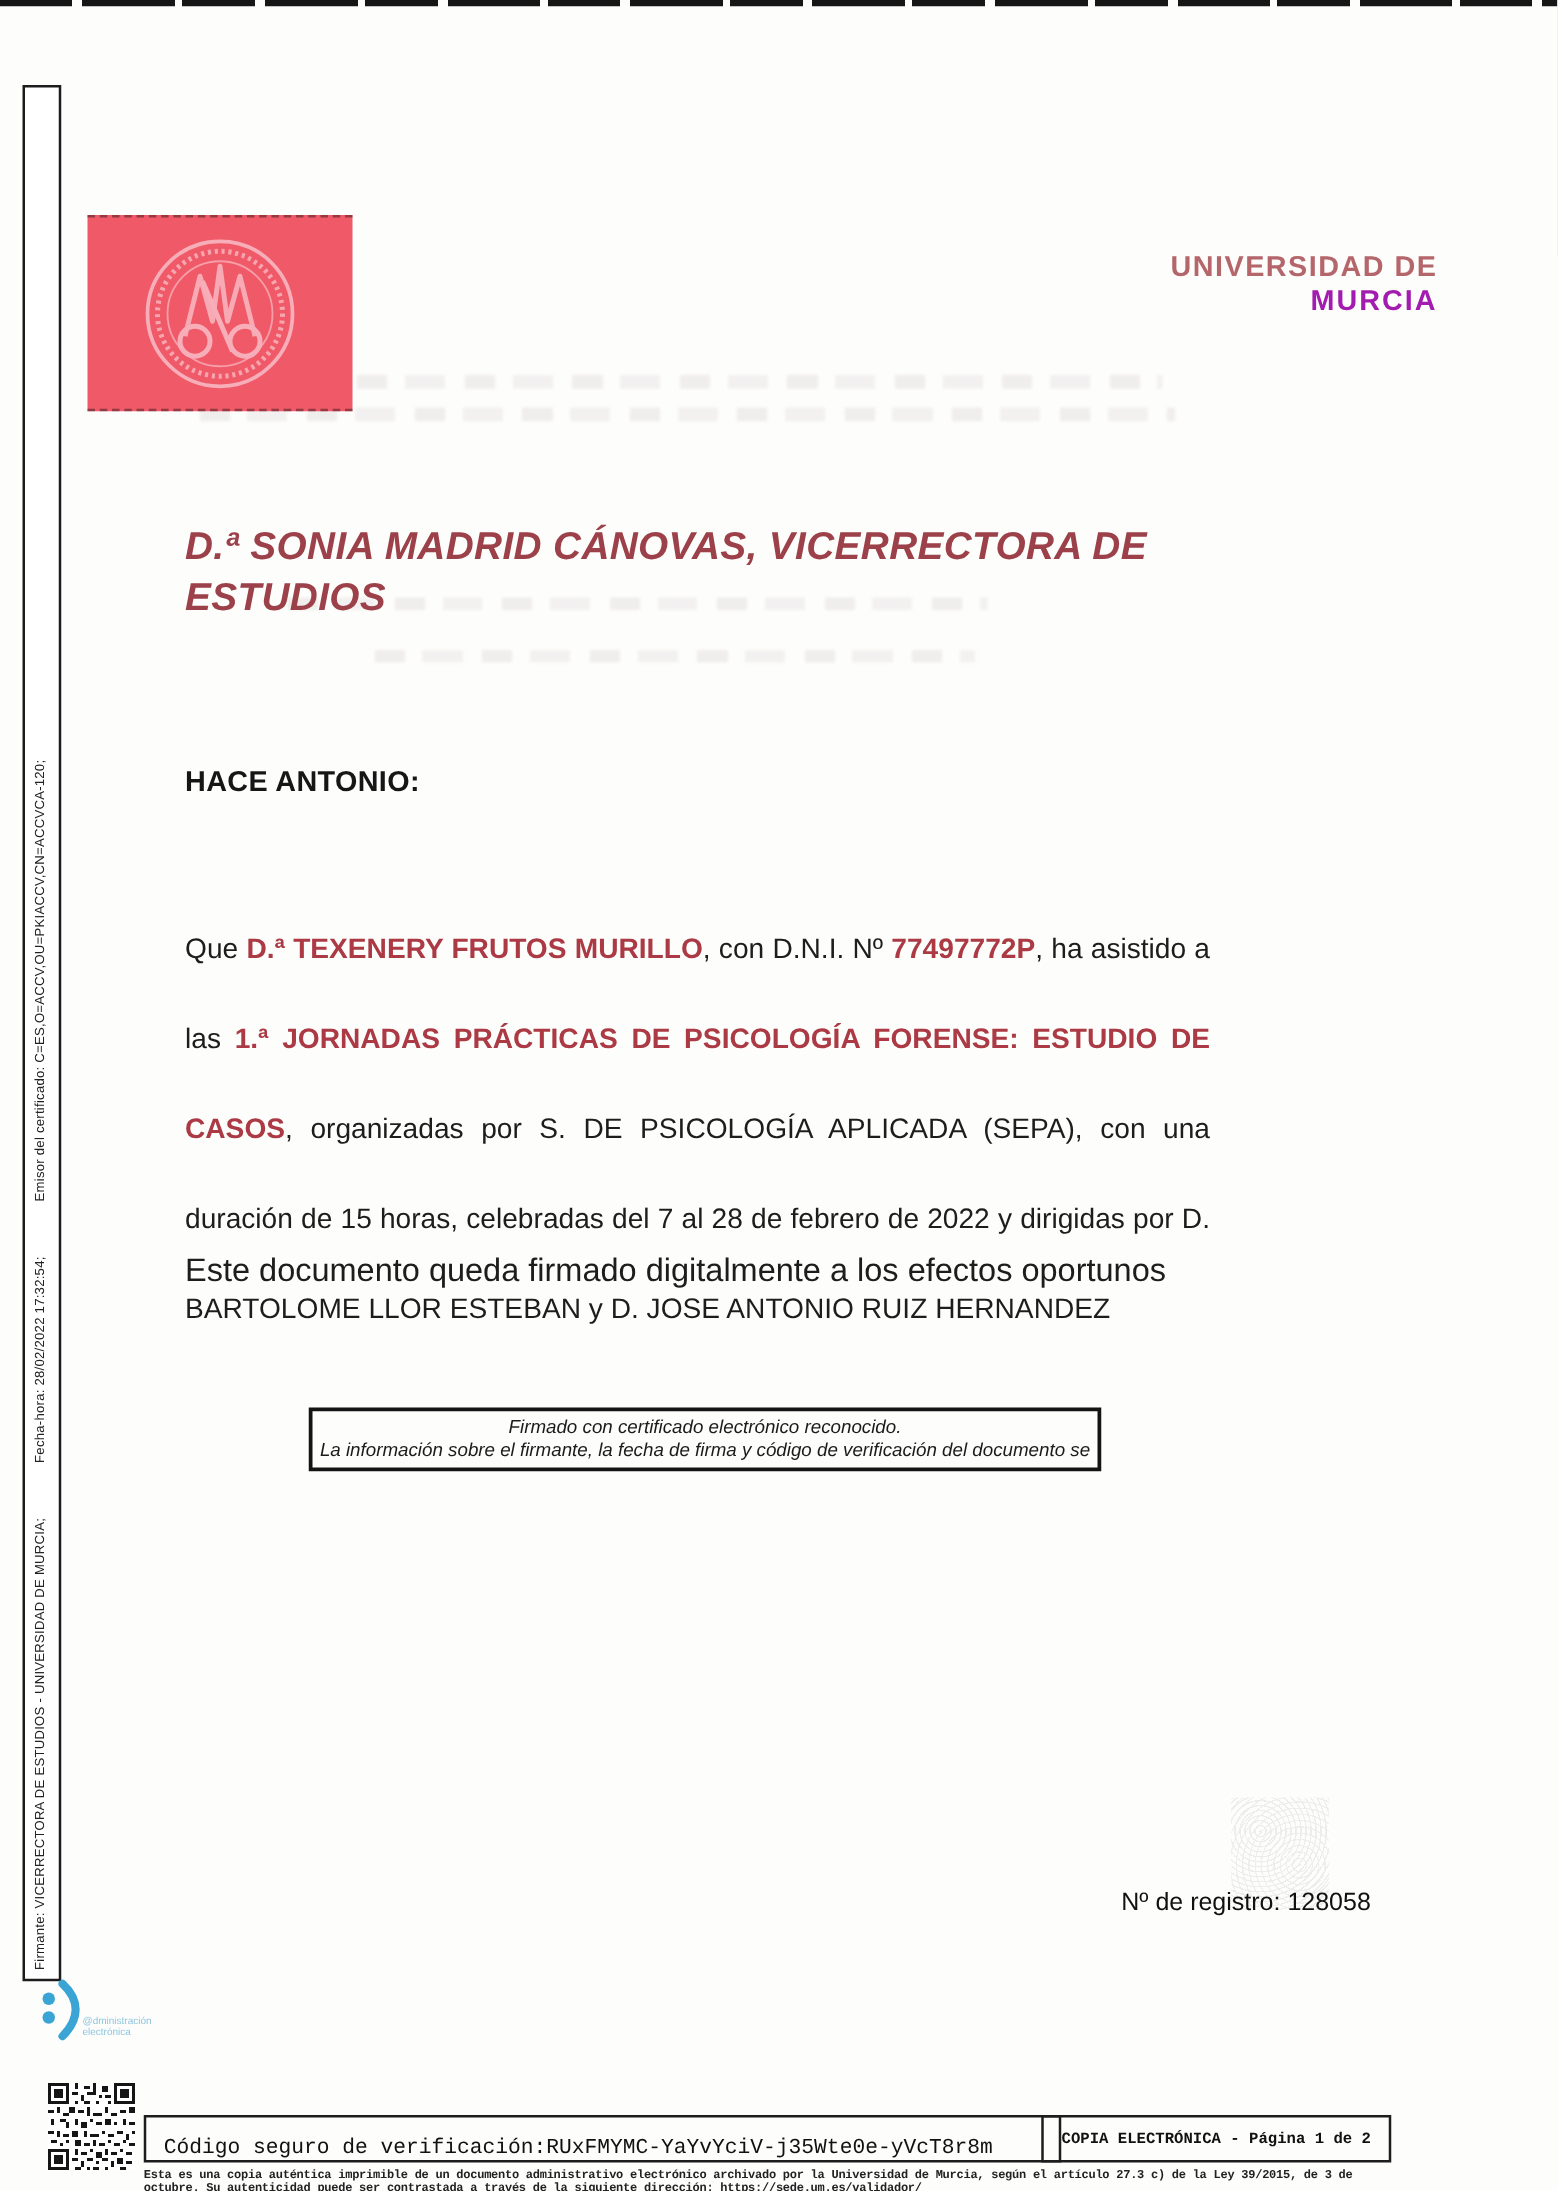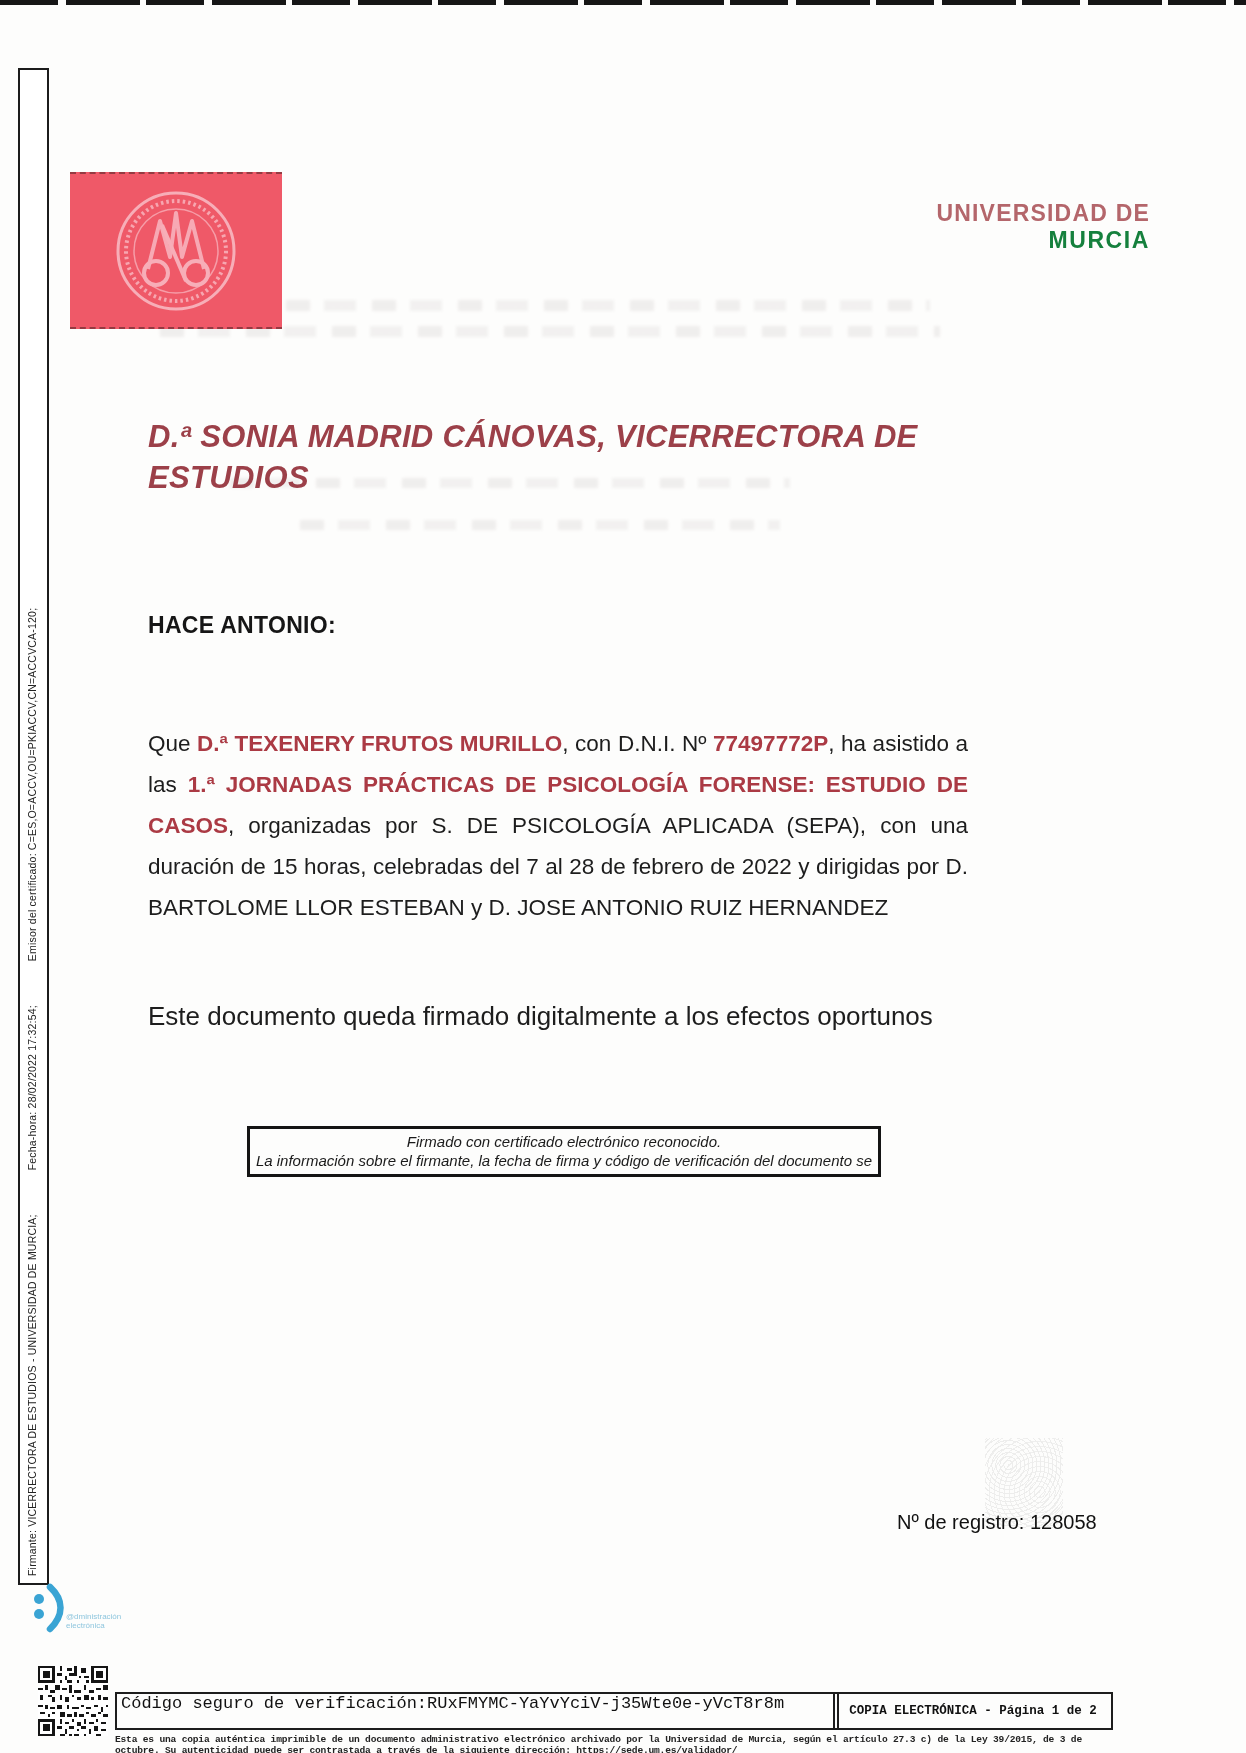--- a/index.html
+++ b/index.html
@@ -30,33 +30,33 @@
     position:absolute;left:70px;top:172px;width:212px;height:153px;
     background:#ef5968;border-top:2px dashed rgba(40,20,20,.45);
     border-bottom:2px dashed rgba(40,20,20,.45);
     display:flex;align-items:center;justify-content:center;
   }
   
   .wordmark{
     position:absolute;right:96px;top:200px;text-align:right;line-height:27px;
   }
   .wordmark .l1{font-size:23px;font-weight:600;letter-spacing:1.2px;color:#b4666b;}
-  .wordmark .l2{font-size:23px;font-weight:800;letter-spacing:1.6px;color:#15803d;}
+  .wordmark .l2{font-size:23px;font-weight:800;letter-spacing:1.6px;color:#a21caf;}
   
   .doc-title{
     position:absolute;left:148px;top:416px;width:840px;
     font-size:31px;font-weight:bold;color:#9c4049;line-height:41px;letter-spacing:.3px;font-style:italic;
   }
   .hace-constar{
     position:absolute;left:148px;top:612px;
     font-size:23px;font-weight:bold;color:#161616;letter-spacing:.3px;
   }
   .body-par{
     position:absolute;left:148px;top:700px;width:820px;
-    font-size:22.5px;line-height:41px;text-align:justify;color:#1d1d1d;
+    font-size:22.5px;line-height:72px;text-align:justify;color:#1d1d1d;
   }
   .red-bold{color:#ab3a44;font-weight:bold;}
   .digital-note{
     position:absolute;left:148px;top:1001px;font-size:26px;color:#1d1d1d;
   }
   .cert-box{
     position:absolute;left:247px;top:1126px;width:628px;
     border:3px solid #141414;padding:4px 0;text-align:center;
     font-style:italic;font-size:15px;line-height:18.5px;color:#1b1b1b;
   }
@@ -64,21 +64,21 @@
     position:absolute;left:897px;top:1511px;font-size:20px;color:#111;
   }
   
   .admin-logo{position:absolute;left:30px;top:1583px;}
   .admin-caption{
     position:absolute;left:66px;top:1612px;font-size:8px;line-height:9px;color:#8fc6de;
   }
   .qr{position:absolute;left:38px;top:1666px;width:70px;height:70px;}
   .verif-box{
     position:absolute;left:115px;top:1692px;width:716px;height:34px;
-    border:2px solid #1d1d1d;display:flex;align-items:flex-start;padding-left:4px;
+    border:2px solid #1d1d1d;display:flex;align-items:flex-end;padding-left:14px;
     font-family:"Liberation Mono", monospace;font-size:17px;color:#111;white-space:nowrap;
   }
   .copia-box{
     position:absolute;left:833px;top:1692px;width:276px;height:34px;
     border:2px solid #1d1d1d;display:flex;align-items:center;justify-content:center;
     font-family:"Liberation Mono", monospace;font-weight:bold;font-size:12.5px;color:#111;white-space:nowrap;
   }
   .fineprint{
     position:absolute;left:115px;top:1735px;width:1125px;
     font-family:"Liberation Mono", monospace;font-weight:bold;font-size:9.6px;

